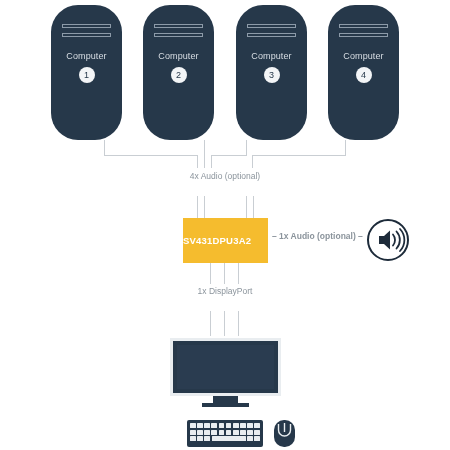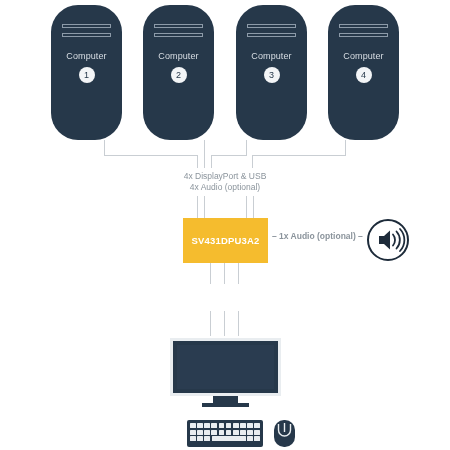--- a/index.html
+++ b/index.html
@@ -79,21 +79,21 @@
     height: 45px;
     background: #f5bc2e;
   }
   #switch-label {
     position: absolute;
     left: 0;
     top: 0;
     width: 85px;
     height: 45px;
     line-height: 45px;
-    text-align: center;
+    text-align: left;
     color: #ffffff;
     font-size: 9.5px;
     font-weight: bold;
     letter-spacing: .2px;
   }
 
   
   .caption {
     position: absolute;
     width: 220px;
@@ -255,39 +255,39 @@
   </div>
 
   <div class="tower" style="left:328px;">
     <div class="tower-slot s1"></div>
     <div class="tower-slot s2"></div>
     <div class="tower-label">Computer</div>
     <div class="tower-badge">4</div>
   </div>
 
   <div class="caption" id="caption-top">
-    <div>4x DisplayPort &amp; USB</div>
     <div>4x Audio (optional)</div>
   </div>
 
   <div id="switch-box">
     <div id="switch-label">SV431DPU3A2</div>
   </div>
 
   <div id="caption-audio">– 1x Audio (optional) –</div>
 
   <svg id="speaker-icon" viewBox="0 0 44 44">
     <circle cx="22" cy="22" r="20" fill="#ffffff" stroke="#1d2b3a" stroke-width="2"></circle>
     <path d="M13 18 L18 18 L24 12.5 L24 31.5 L18 26 L13 26 Z" fill="#1d2b3a"></path>
     <path d="M27 16.5 A8.5 8.5 0 0 1 27 27.5" stroke="#1d2b3a" stroke-width="1.8" fill="none" stroke-linecap="round"></path>
     <path d="M30.5 13.5 A12.5 12.5 0 0 1 30.5 30.5" stroke="#1d2b3a" stroke-width="1.8" fill="none" stroke-linecap="round"></path>
     <path d="M34 11 A16 16 0 0 1 34 33" stroke="#1d2b3a" stroke-width="1.8" fill="none" stroke-linecap="round"></path>
   </svg>
 
   <div class="caption" id="caption-bottom">
+    <div>1x DisplayPort</div>
   </div>
 
   <div id="monitor">
     <div id="monitor-bezel">
       <div id="monitor-screen"></div>
     </div>
     <div id="monitor-neck"></div>
     <div id="monitor-base"></div>
   </div>
 

